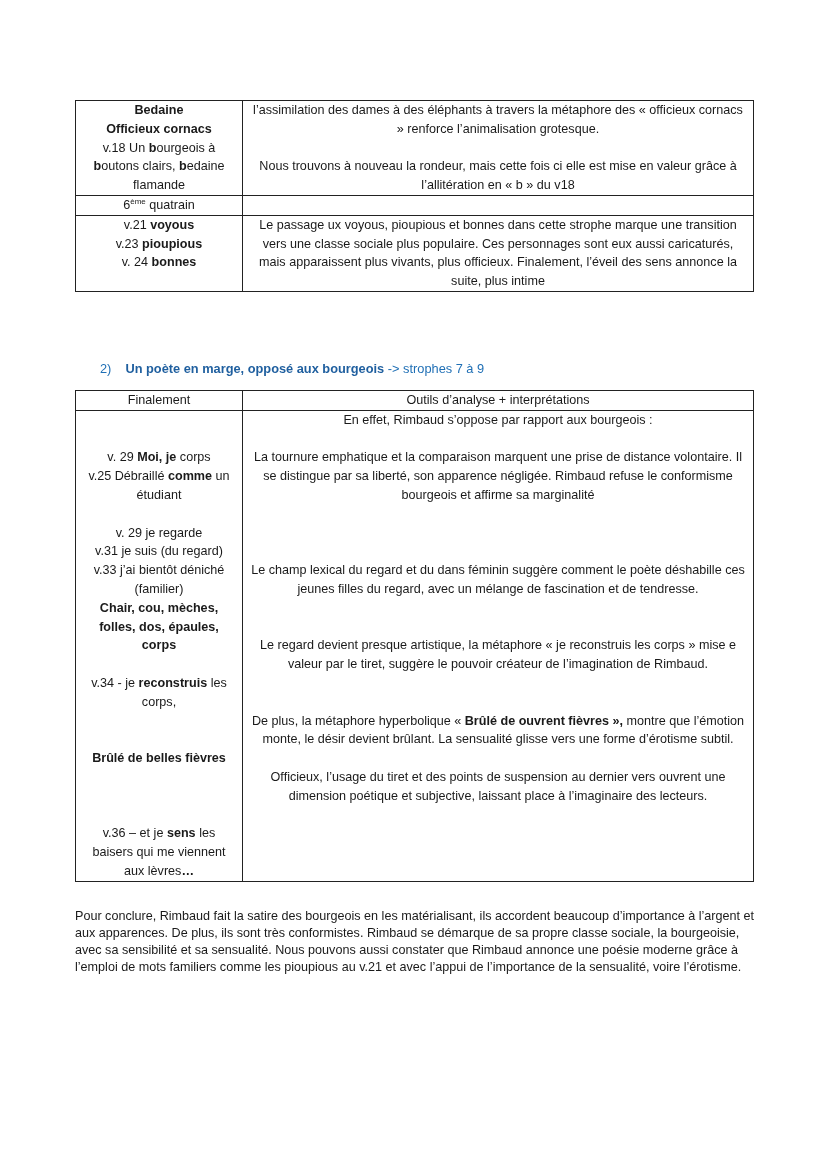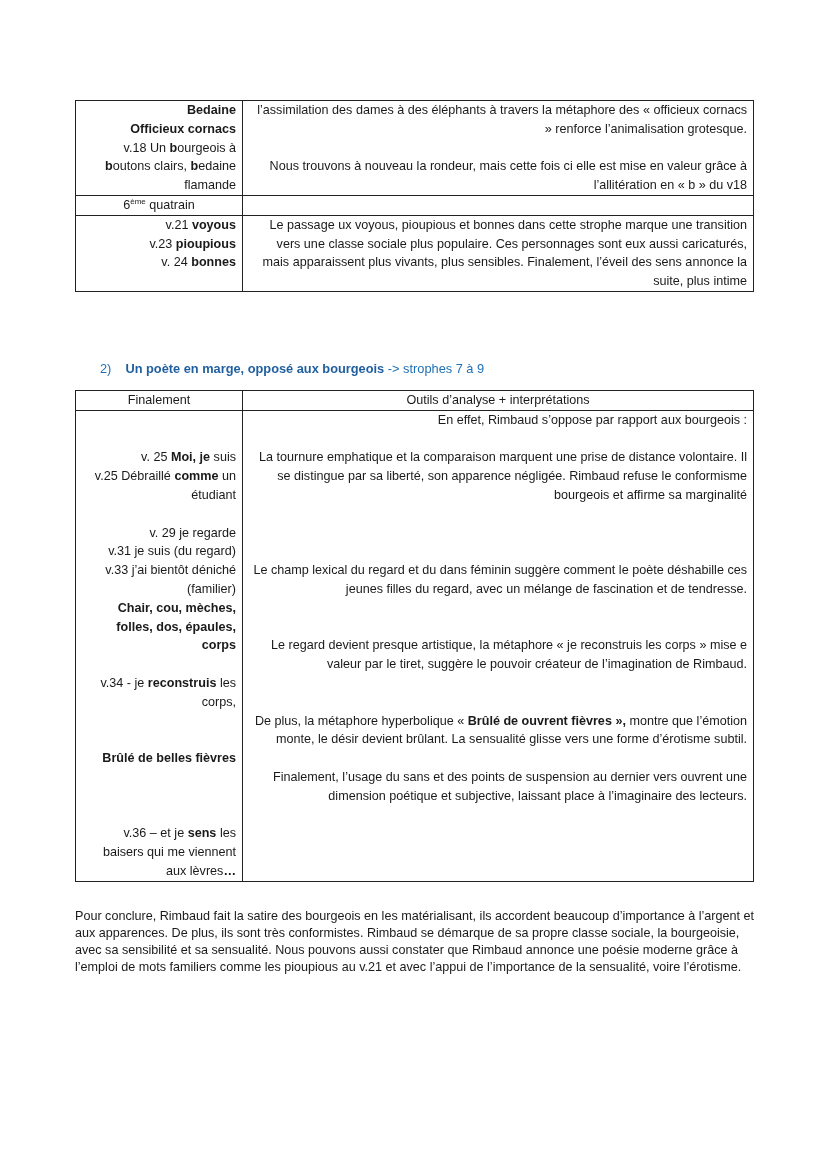--- a/index.html
+++ b/index.html
@@ -2,21 +2,21 @@
 <html><head>
 <meta charset="utf-8">
 <style>
   html, body { margin: 0; padding: 0; background: #ffffff; }
   body {
     width: 828px; height: 1171px; position: relative; overflow: hidden;
     font-family: "Liberation Sans", sans-serif; font-size: 12.6px; color: #1a1a1a;
     line-height: 18.8px;
   }
   table { border-collapse: collapse; position: absolute; left: 75px; width: 678px; table-layout: fixed; }
-  td, th { border: 1px solid #222; vertical-align: top; padding: 0 6px; font-weight: normal; text-align: right; }
+  td, th { border: 1px solid #222; vertical-align: top; padding: 0 6px; font-weight: normal; text-align: center; }
   col.c1 { width: 167px; }
   col.c2 { width: 511px; }
   b { font-weight: bold; }
   .center { text-align: center; }
   .gap { height: 18.8px; }
   #t1 { top: 100px; }
   #t2 { top: 390px; }
   .heading {
     position: absolute; left: 100px; top: 360px; font-size: 12.8px; color: #1f6fb5;
   }
@@ -51,21 +51,21 @@
   <tr>
     <td class="center"><span>6</span><sup>ème</sup><span> quatrain</span></td>
     <td></td>
   </tr>
   <tr>
     <td>
       <span>v.21 </span><b>voyous</b><br>
       <span>v.23 </span><b>pioupious</b><br>
       <span>v. 24 </span><b>bonnes</b>
     </td>
-    <td>Le passage ux voyous, pioupious et bonnes dans cette strophe marque une transition vers une classe sociale plus populaire. Ces personnages sont eux aussi caricaturés, mais apparaissent plus vivants, plus sensibles. Finalement, l’éveil des sens annonce la suite, plus intime</td>
+    <td>Le passage ux voyous, pioupious et bonnes dans cette strophe marque une transition vers une classe sociale plus populaire. Ces personnages sont eux aussi caricaturés, mais apparaissent plus vivants, plus officieux. Finalement, l’éveil des sens annonce la suite, plus intime</td>
   </tr>
 </tbody>
   </table>
 
 <div class="heading">
   <span class="num">2)</span><b>Un poète en marge, opposé aux bourgeois</b><span> -&gt; strophes 7 à 9</span>
 </div>
 
 <table id="t2">
   <colgroup>
@@ -74,21 +74,21 @@
     </colgroup>
   <tbody>
       <tr>
     <th class="center">Finalement</th>
     <th class="center">Outils d’analyse + interprétations</th>
   </tr>
   <tr>
     <td>
       <div class="gap"></div>
           <div class="gap"></div>
-      <div><span>v. 25 </span><b>Moi, je</b><span> suis</span></div>
+      <div><span>v. 29 </span><b>Moi, je</b><span> corps</span></div>
       <div><span>v.25 Débraillé </span><b>comme</b><span> un étudiant</span></div>
       <div class="gap"></div>
       <div>v. 29 je regarde</div>
       <div>v.31 je suis (du regard)</div>
       <div>v.33 j’ai bientôt déniché (familier)</div>
       <b style="display:block">Chair, cou, mèches, folles, dos, épaules, corps</b>
       <div class="gap"></div>
       <div><span>v.34 - je </span><b>reconstruis</b><span> les corps,</span></div>
       <div class="gap"></div>
           <div class="gap"></div>
@@ -106,19 +106,19 @@
           <div class="gap"></div>
           <div class="gap"></div>
       <div>Le champ lexical du regard et du dans féminin suggère comment le poète déshabille ces jeunes filles du regard, avec un mélange de fascination et de tendresse.</div>
       <div class="gap"></div>
           <div class="gap"></div>
       <div>Le regard devient presque artistique, la métaphore « je reconstruis les corps » mise e valeur par le tiret, suggère le pouvoir créateur de l’imagination de Rimbaud.</div>
       <div class="gap"></div>
           <div class="gap"></div>
       <div><span>De plus, la métaphore hyperbolique « </span><b>Brûlé de ouvrent fièvres »,</b><span> montre que l’émotion monte, le désir devient brûlant. La sensualité glisse vers une forme d’érotisme subtil.</span></div>
       <div class="gap"></div>
-      <div>Finalement, l’usage du sans et des points de suspension au dernier vers ouvrent une dimension poétique et subjective, laissant place à l’imaginaire des lecteurs.</div>
+      <div>Officieux, l’usage du tiret et des points de suspension au dernier vers ouvrent une dimension poétique et subjective, laissant place à l’imaginaire des lecteurs.</div>
     </td>
   </tr>
 </tbody>
   </table>
 
 <div class="conclusion">Pour conclure, Rimbaud fait la satire des bourgeois en les matérialisant, ils accordent beaucoup d’importance à l’argent et aux apparences. De plus, ils sont très conformistes. Rimbaud se démarque de sa propre classe sociale, la bourgeoisie, avec sa sensibilité et sa sensualité. Nous pouvons aussi constater que Rimbaud annonce une poésie moderne grâce à l’emploi de mots familiers comme les pioupious au v.21 et avec l’appui de l’importance de la sensualité, voire l’érotisme.</div>
 
 </body></html>

